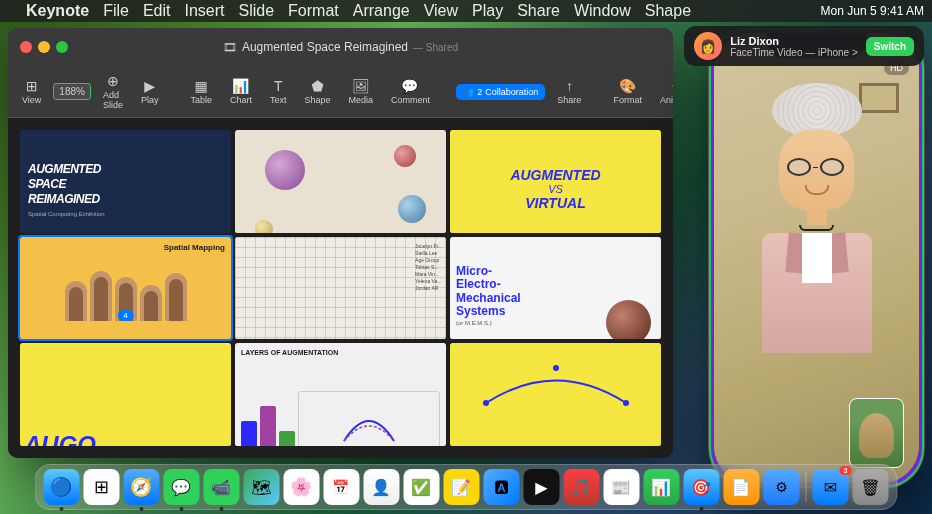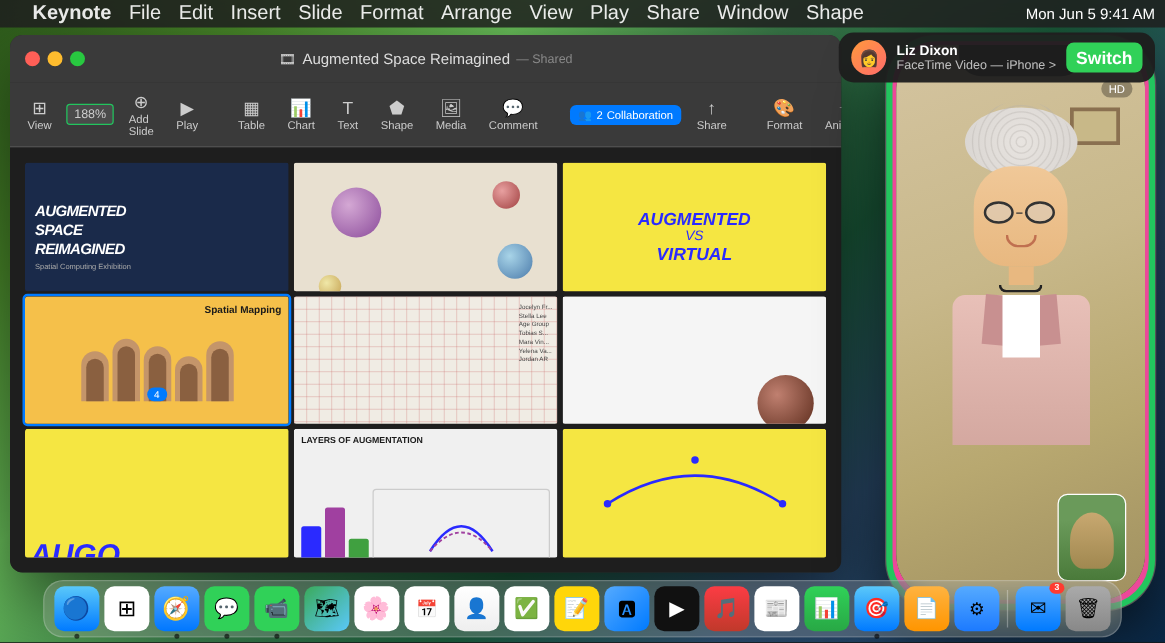--- a/index.html
+++ b/index.html
@@ -95,21 +95,21 @@
     .facetime-source {
       font-size: 10px;
       opacity: 0.7;
     }
     .facetime-switch-btn {
       background: #30d158;
       color: #fff;
       border: none;
       border-radius: 6px;
       padding: 4px 8px;
-      font-size: 14px;
+      font-size: 10px;
       font-weight: 600;
       cursor: pointer;
     }
 
     
     .keynote-window {
       position: absolute;
       top: 28px;
       left: 8px;
       width: 665px;
@@ -349,23 +349,23 @@
       position: absolute;
       top: 28px;
       right: 8px;
       width: 215px;
       height: 460px;
       z-index: 60;
     }
     .iphone-body {
       width: 100%;
       height: 100%;
-      background: #ec4899;
+      background: #6d28d9;
       border-radius: 40px;
-      border: 5px solid #22c55e;
+      border: 2px solid #22c55e;
       box-shadow: 0 0 0 1px #555, 0 20px 50px rgba(0,0,0,0.7);
       overflow: hidden;
       position: relative;
     }
     .iphone-screen {
       position: absolute;
       top: 3px;
       left: 3px;
       right: 3px;
       bottom: 3px;
@@ -713,20 +713,24 @@
               <div>Jordan AR</div>
             </div>
           </div>
         </div>
 
       </div>
 
       <div class="slide-thumb">
         <div class="slide-content" style="height:118px;">
           <div class="slide-6-content">
+            <div style="flex:1;">
+              <div style="font-size:12px;font-weight:900;color:#2a2aff;line-height:1.1;">Micro-<br>Electro-<br>Mechanical<br>Systems</div>
+              <div style="font-size:6px;color:#555;margin-top:2px;">(or M.E.M.S.)</div>
+            </div>
             <div class="brown-sphere"></div>
           </div>
         </div>
 
       </div>
 
       <div class="slide-thumb">
         <div class="slide-content" style="height:118px;">
           <div class="slide-7-content">
             <div style="font-size:24px;font-weight:900;color:#2a2aff;text-transform:uppercase;font-style:italic;line-height:1;">AUGO</div>

